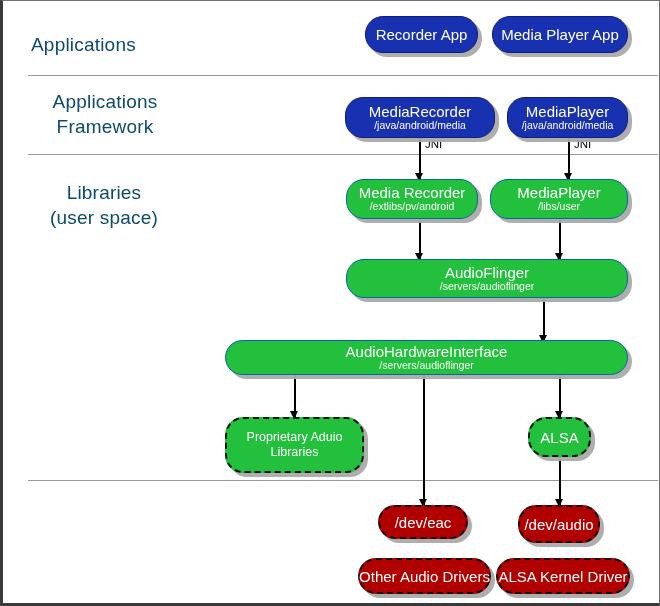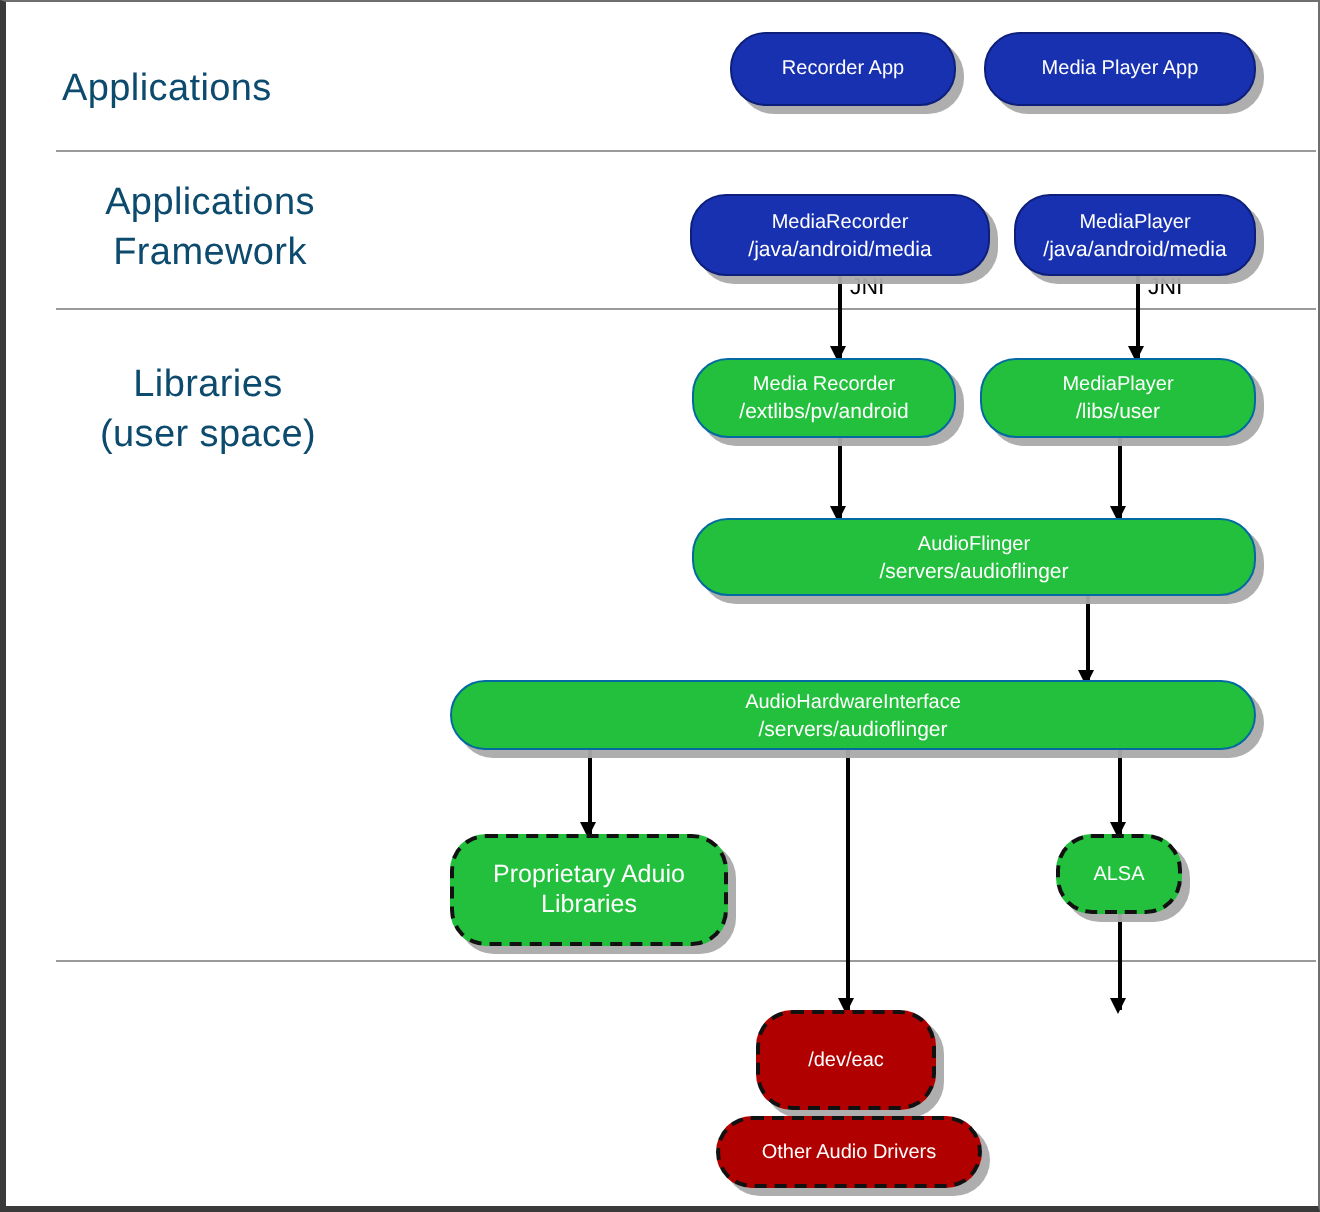--- a/index.html
+++ b/index.html
@@ -45,21 +45,21 @@
     display: flex;
     flex-direction: column;
     align-items: center;
     justify-content: center;
     text-align: center;
     color: #ffffff;
     box-shadow: 4px 4px 0px 0px rgba(170,170,170,0.95);
     padding: 2px 6px;
     z-index: 3;
   }
-  .node .t1 { font-size: 10px; line-height: 15px; white-space: nowrap; }
+  .node .t1 { font-size: 15px; line-height: 15px; white-space: nowrap; }
   .node .t2 { font-size: 10.5px; line-height: 13px; white-space: nowrap; }
   .node .wrap2 { font-size: 12.5px; line-height: 15px; }
 
   .node.blue  { background: #1831b0; border: 1px solid #0d1f7a; }
   .node.green { background: #22c03c; border: 1px solid #0369a1; }
   .node.green-dashed { background: #22c03c; border: 2px dashed #111111; }
   .node.red-dashed   { background: #b00000; border: 2px dashed #111111; }
 
   
   .vline {
@@ -169,23 +169,29 @@
   </div>
 
   <div class="node green-dashed" style="left:222px; top:416px; width:139px; height:56px;">
     <span class="wrap2">Proprietary Aduio Libraries</span>
   </div>
 
   <div class="node green-dashed" style="left:525px; top:416px; width:63px; height:40px;">
     <span class="t1">ALSA</span>
   </div>
 
-  <div class="node red-dashed" style="left:375px; top:504px; width:90px; height:50px;">
+  <div class="node red-dashed" style="left:375px; top:504px; width:90px; height:34px;">
     <span class="t1">/dev/eac</span>
   </div>
 
+  <div class="node red-dashed" style="left:515px; top:504px; width:82px; height:38px;">
+    <span class="t1">/dev/audio</span>
+  </div>
 
   <div class="node red-dashed" style="left:355px; top:557px; width:133px; height:36px;">
     <span class="t1">Other Audio Drivers</span>
   </div>
 
+  <div class="node red-dashed" style="left:493px; top:557px; width:134px; height:36px;">
+    <span class="t1">ALSA Kernel Driver</span>
+  </div>
 
 </div>
 
 </body></html>

